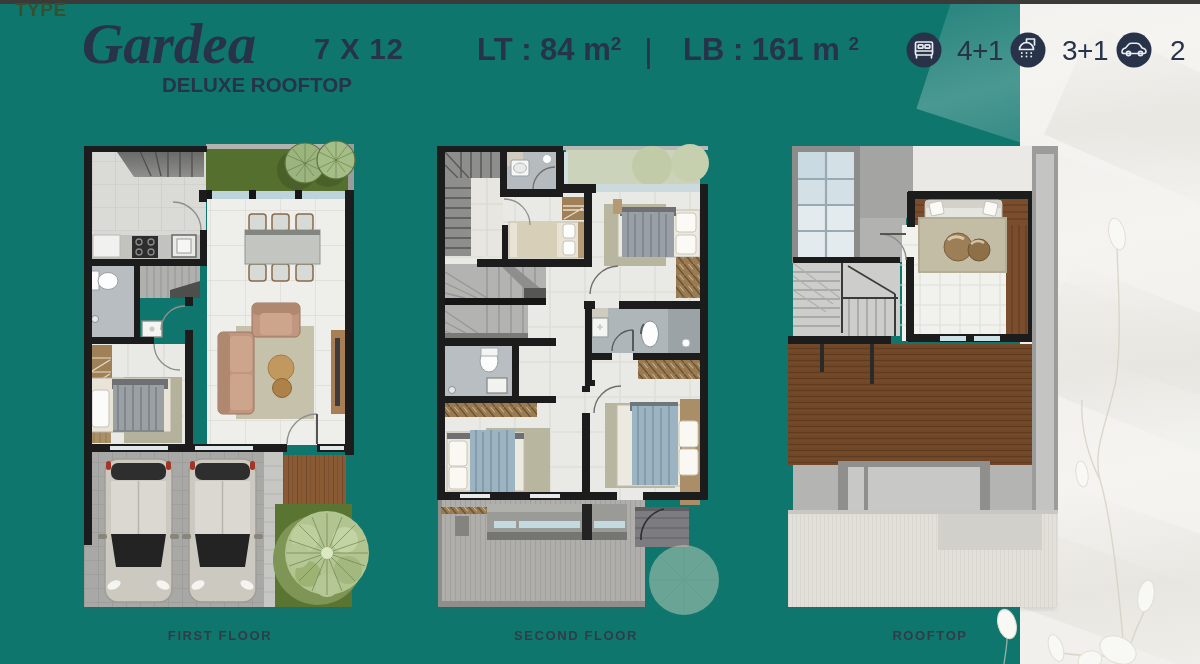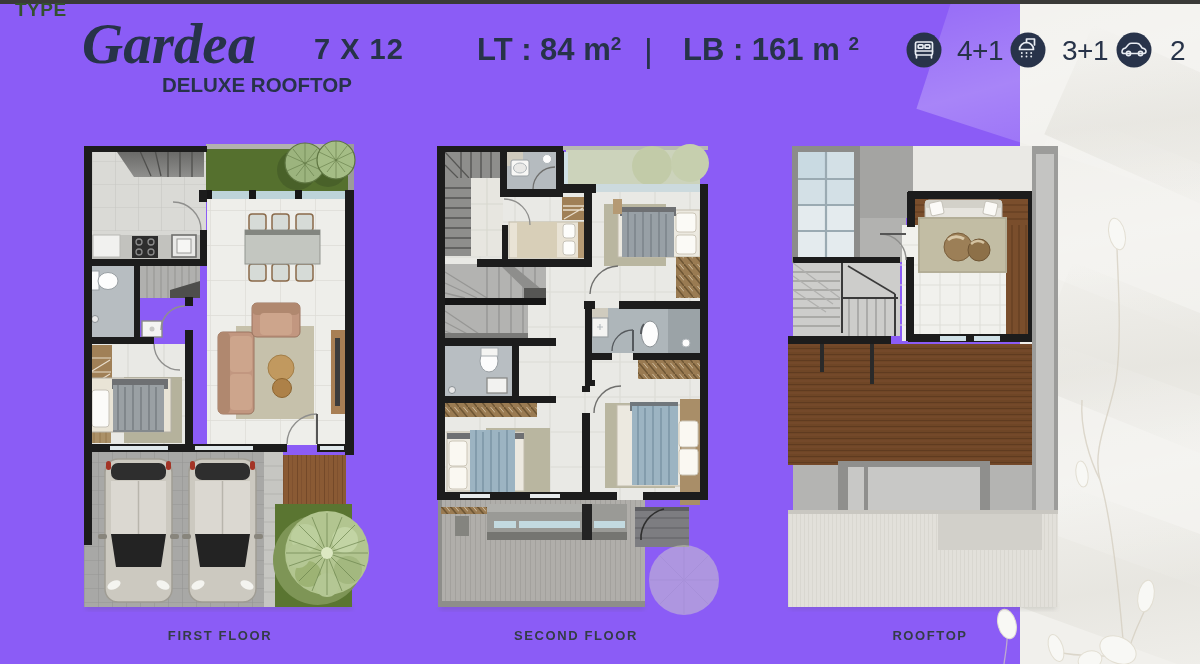--- a/index.html
+++ b/index.html
@@ -1,15 +1,15 @@
 <!DOCTYPE html>
 <html><head><meta charset="utf-8">
 <style>
 html,body{margin:0;padding:0}
-#page{position:relative;width:1200px;height:664px;background:#8b5cf6;overflow:hidden;font-family:"Liberation Sans",sans-serif}
+#page{position:relative;width:1200px;height:664px;background:#0f766e;overflow:hidden;font-family:"Liberation Sans",sans-serif}
 svg{position:absolute;left:0;top:0;display:block}
 </style></head>
 <body>
 <div id="page">
 <svg width="1200" height="664" viewBox="0 0 1200 664">
 <defs>
 <pattern id="tile35" width="35" height="35" patternUnits="userSpaceOnUse">
   <rect width="35" height="35" fill="#eeeeea"></rect>
   <path d="M0 0H35M0 0V35" stroke="#dddcd6" stroke-width="1.4" fill="none"></path>
 </pattern>

